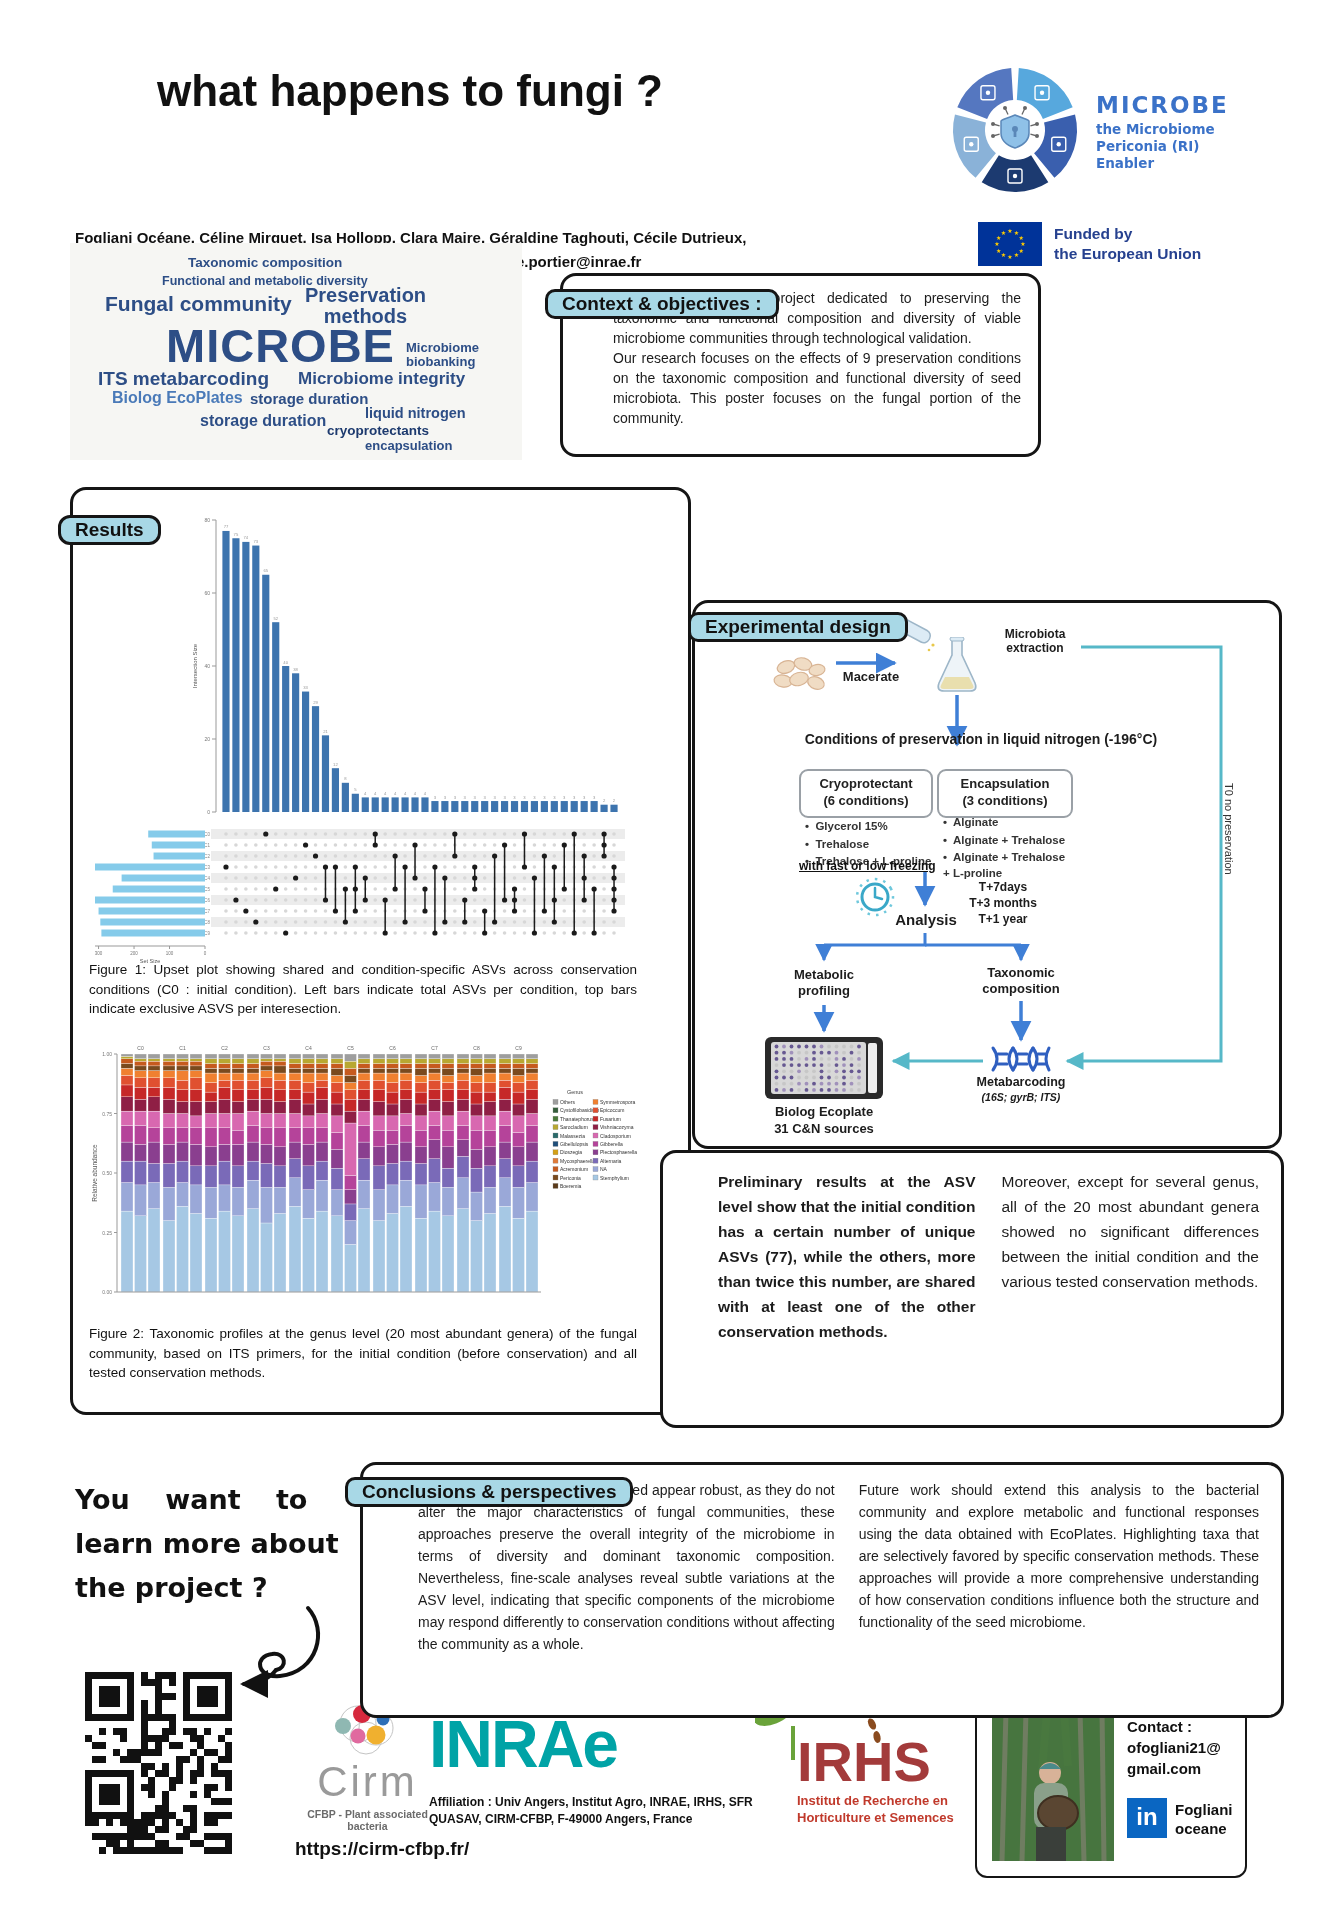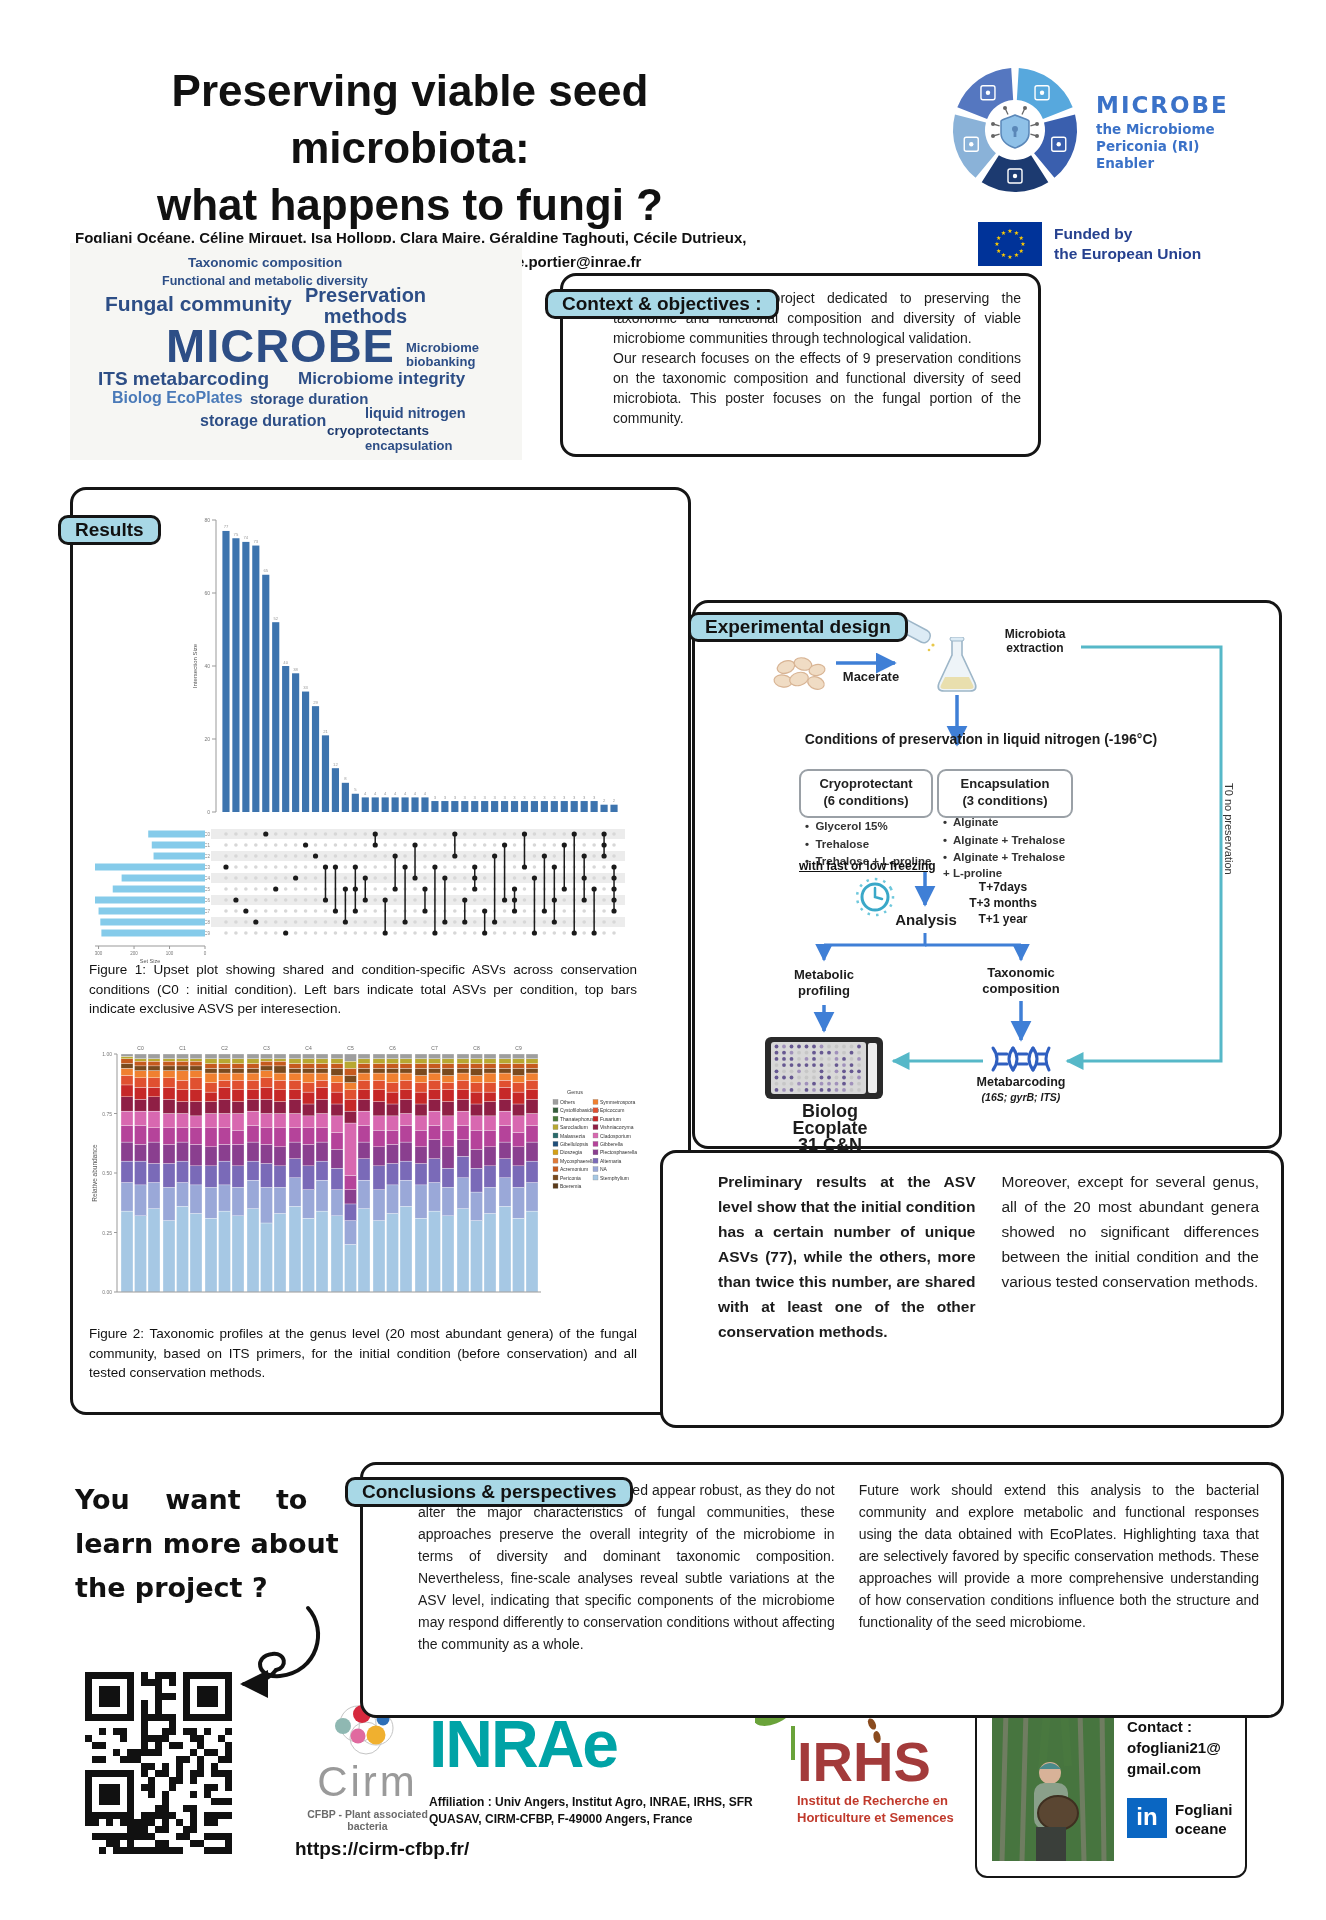--- a/index.html
+++ b/index.html
@@ -18,21 +18,20 @@
   .marker-text{font-family:"DejaVu Sans",sans-serif;font-weight:bold;color:#111;}
   svg text{font-family:"Liberation Sans",sans-serif;}
   .caption{font-size:13.5px;line-height:1.45;color:#111;text-align:justify;}
 </style>
 </head>
 <body>
 
 <div id="poster">
 
   <div class="abs" style="left:70px;top:62px;width:680px;text-align:center;font-weight:bold;font-size:44px;line-height:57px;color:#111;">
-    <div>Preserving viable seed microbiota:</div>
     <div>what happens to fungi ?</div>
   </div>
 
   <div class="abs" style="left:75px;top:226px;width:676px;font-weight:bold;font-size:15px;line-height:24px;color:#111;">
     <div>Fogliani Océane, Céline Mirguet, Isa Hollopp, Clara Maire, Géraldine Taghouti, Cécile Dutrieux,</div>
     <div>Perrine Portier &amp; the EU Microbe Consortium.  Contact : perrine.portier@inrae.fr</div>
   </div>
 
   <svg id="microbe-pie" class="abs" style="left:938px;top:48px;" width="155" height="165" viewBox="0 0 155 165">
       <path d="M78.83145618604571,52.055956047344 L80.78500945116113,20.11564249784425 A62,62 0 0 1 134.68588921488552,59.27692394309357 L104.91252703946074,71.00496319827108 A30,30 0 0 0 78.83145618604571,52.055956047344 Z" fill="#57a8dd"></path>
@@ -116,21 +115,21 @@
   </div>
 
   <div class="pill" style="left:545px;top:242px;">Context &amp; objectives :</div>
   <div class="box" style="left:560px;top:273px;width:442px;height:178px;">
     <div class="jtext" style="padding:12px 17px 0 17px;font-size:14px;line-height:20px;">
       <div>MICROBE is an EU project dedicated to preserving the taxonomic and functional composition and diversity of viable microbiome communities through technological validation.</div>
       <div>Our research focuses on the effects of 9 preservation conditions on the taxonomic composition and functional diversity of seed microbiota. This poster focuses on the fungal portion of the community.</div>
     </div>
   </div>
 
-  <div class="pill" style="left:58px;top:468px;">Results</div>
+  <div class="pill" style="left:58px;top:468px;border-radius:12px;">Results</div>
   <div class="box" style="left:70px;top:487px;width:582px;height:922px;">
     <div id="fig1" class="abs" style="left:16px;top:14px;width:548px;height:455px;"><svg viewBox="0 0 548 468" width="548" height="468">
           <line x1="127" y1="16" x2="127" y2="308" stroke="#999" stroke-width="1"></line>
           <line x1="123" y1="308" x2="127" y2="308" stroke="#999" stroke-width="1"></line>
           <text x="121" y="310" font-size="5" fill="#777" text-anchor="end">0</text>
           <line x1="123" y1="235" x2="127" y2="235" stroke="#999" stroke-width="1"></line>
           <text x="121" y="237" font-size="5" fill="#777" text-anchor="end">20</text>
           <line x1="123" y1="162" x2="127" y2="162" stroke="#999" stroke-width="1"></line>
           <text x="121" y="164" font-size="5" fill="#777" text-anchor="end">40</text>
           <line x1="123" y1="89" x2="127" y2="89" stroke="#999" stroke-width="1"></line>
@@ -1364,21 +1363,21 @@
         <circle cx="34" cy="52.9" r="1.9" fill="#bdbdbd" opacity="0.6"></circle>
         <circle cx="41.5" cy="52.9" r="1.9" fill="#5a4a8a" opacity="0.9"></circle>
         <circle cx="49" cy="52.9" r="1.9" fill="#9a8ab8" opacity="0.9"></circle>
         <circle cx="56.5" cy="52.9" r="1.9" fill="#5a4a8a" opacity="0.9"></circle>
         <circle cx="64" cy="52.9" r="1.9" fill="#5a4a8a" opacity="0.9"></circle>
         <circle cx="71.5" cy="52.9" r="1.9" fill="#9a8ab8" opacity="0.9"></circle>
         <circle cx="79" cy="52.9" r="1.9" fill="#9a8ab8" opacity="0.9"></circle>
         <circle cx="86.5" cy="52.9" r="1.9" fill="#bdbdbd" opacity="0.6"></circle>
         <circle cx="94" cy="52.9" r="1.9" fill="#bdbdbd" opacity="0.6"></circle>
       </svg>
-    <div class="flowlabel" style="left:68px;top:500px;width:134px;font-size:18px;line-height:17px;">
+    <div class="flowlabel" style="left:62px;top:500px;width:134px;font-size:13px;line-height:17px;">
       <div>Biolog Ecoplate</div>
       <div>31 C&amp;N sources</div>
     </div>
 
     <svg class="abs" style="left:294px;top:442px;" width="64" height="28" viewBox="0 0 64 28">
       <g stroke="#2f5fc0" stroke-width="3" stroke-linecap="round" fill="none">
         <path d="M4,3 Q12,14 4,25"></path>
           <path d="M24,3 Q16,14 24,25"></path>
         <path d="M24,3 Q32,14 24,25" transform="translate(0,0)"></path>
           <path d="M44,3 Q36,14 44,25"></path>

